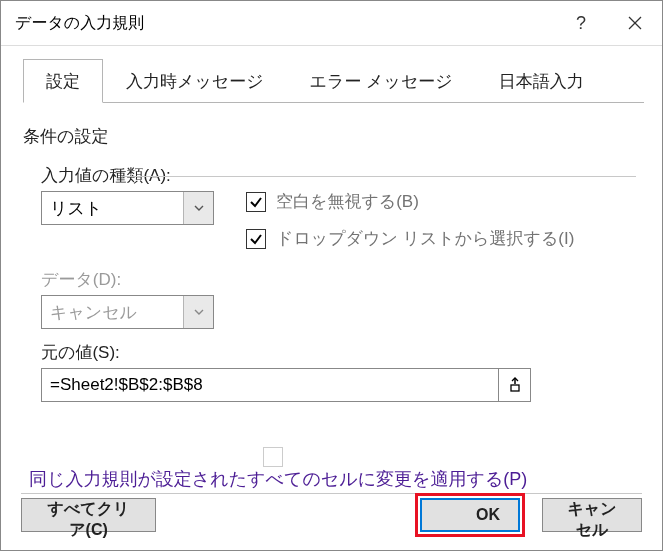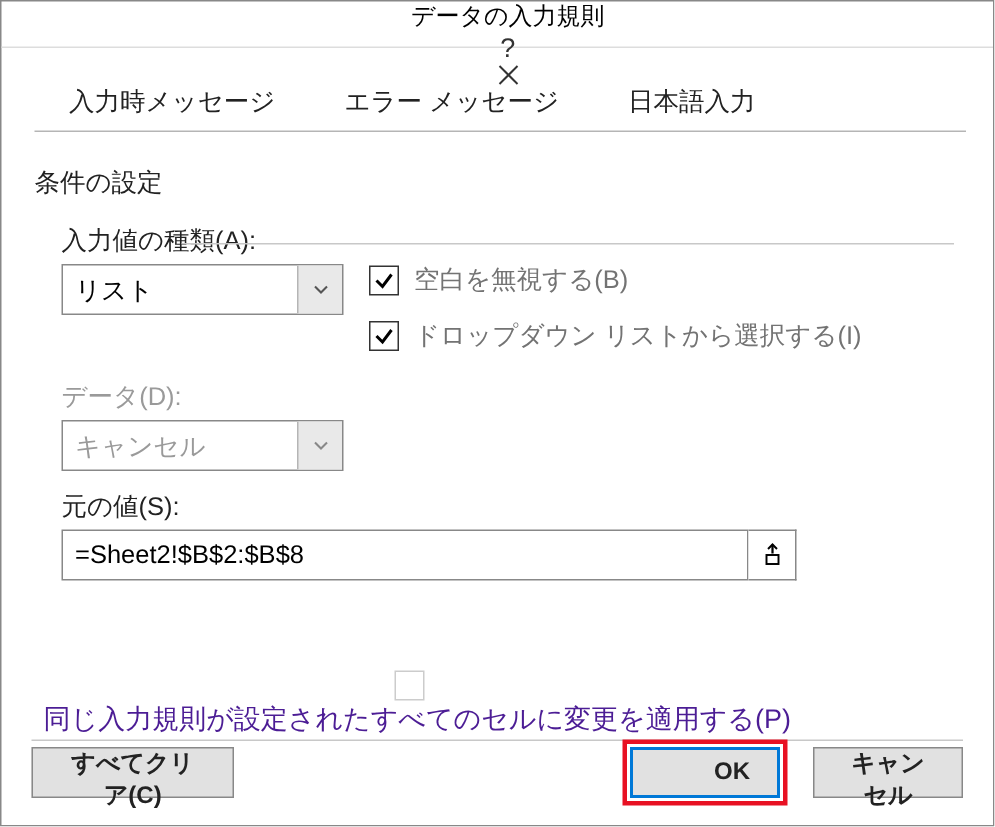--- a/index.html
+++ b/index.html
@@ -5,27 +5,26 @@
   * { box-sizing: border-box; font-family: "Yu Gothic UI", "Meiryo", sans-serif; }
   body { margin: 0; background: #fff; }
   .dialog {
     width: 663px; height: 551px;
     border: 1px solid #888;
     background: #fff;
     display: flex; flex-direction: column;
     position: relative;
   }
   .titlebar {
-    height: 31px;
+    height: 45px;
     display: flex; align-items: center;
     padding-left: 14px;
     border-bottom: 1px solid #ddd;
     font-size: 16px;
     color: #000;
-    flex-direction: column;
   }
   .titlebar .title { flex: 1; }
   .titlebar .tb-btn {
     width: 54px; height: 44px;
     display: flex; align-items: center; justify-content: center;
     font-size: 18px; color: #333;
     cursor: pointer;
   }
   .content {
     flex: 1;
@@ -67,21 +66,21 @@
     background: #c8c8c8;
   }
   .body-area {
     padding: 4px 4px 0 18px;
   }
   .row { display: flex; align-items: flex-start; margin-top: 6px; }
   .col-left { width: 205px; }
   .label { font-size: 17px; color: #222; margin-bottom: 4px; }
   .label.disabled { color: #9a9a9a; }
   .combo {
-    width: 188px; height: 34px;
+    width: 173px; height: 34px;
     border: 1px solid #888;
     display: flex; align-items: center;
     background: #fff;
   }
   .combo.disabled .combo-text { color: #9a9a9a; }
   .combo-text { flex: 1; padding: 0 8px; font-size: 17px; }
   .combo-btn {
     width: 30px; height: 32px;
     background: #e9e9e9;
     border-left: 1px solid #b5b5b5;
@@ -184,20 +183,21 @@
       <svg width="14" height="14" viewBox="0 0 14 14">
         <line x1="1" y1="1" x2="13" y2="13" stroke="#333" stroke-width="1.3"></line>
         <line x1="13" y1="1" x2="1" y2="13" stroke="#333" stroke-width="1.3"></line>
       </svg>
     </div>
   </div>
 
   <div class="content">
 
     <div class="tabs">
+      <div class="tab active">設定</div>
       <div class="tab">入力時メッセージ</div>
       <div class="tab">エラー メッセージ</div>
       <div class="tab">日本語入力</div>
     </div>
 
     <div class="group-label">条件の設定</div>
     <div class="group-line"></div>
 
     <div class="body-area">
 

